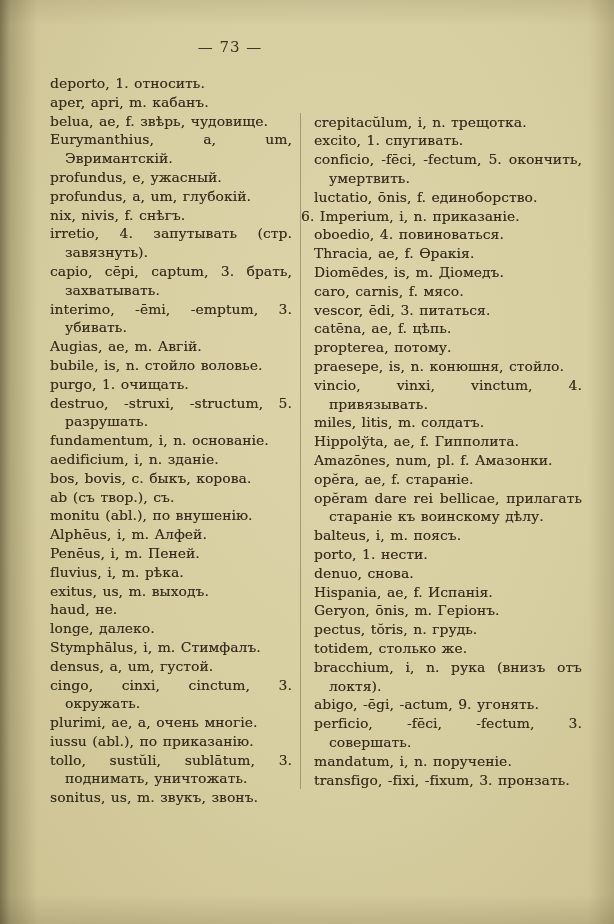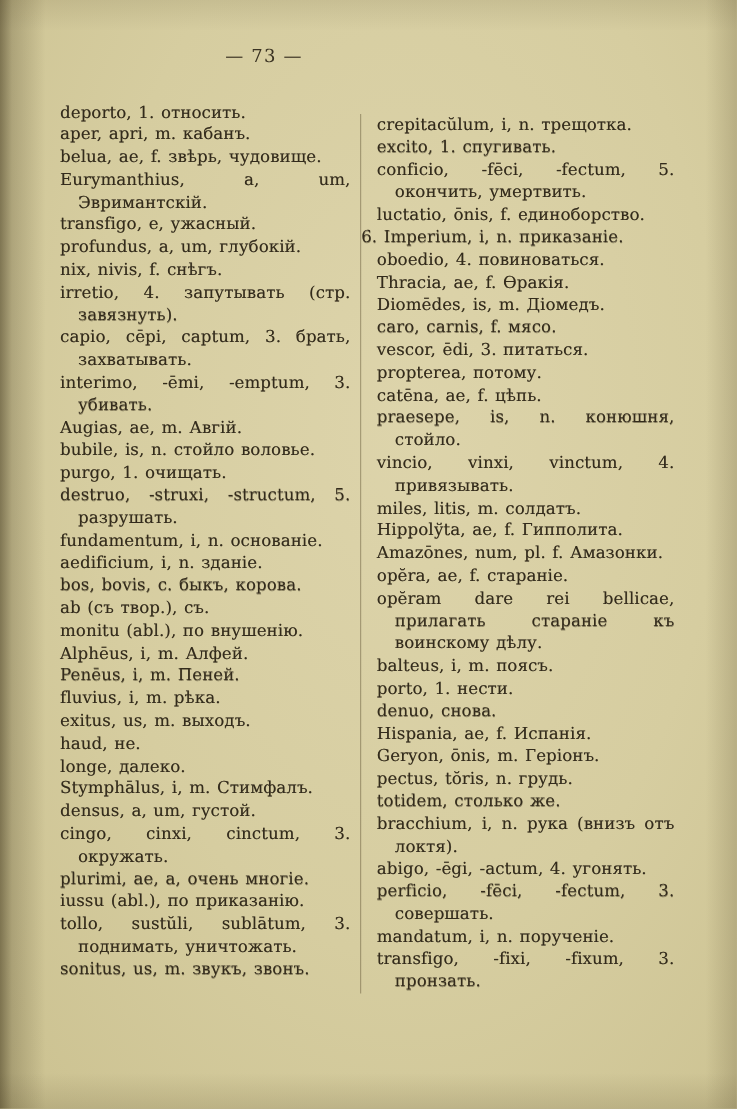--- a/index.html
+++ b/index.html
@@ -11,21 +11,21 @@
     height: 924px;
     overflow: hidden;
     background: #b9b08a;
     font-family: "DejaVu Serif", "Liberation Serif", serif;
   }
   .page {
     position: relative;
     width: 614px;
     height: 924px;
     box-sizing: border-box;
-    padding: 34px 52px 0 50px;
+    padding: 34px 32px 0 50px;
     background:
       linear-gradient(90deg, rgba(45,35,12,0.50) 0px, rgba(45,35,12,0.22) 10px, rgba(45,35,12,0.0) 38px),
       linear-gradient(270deg, rgba(60,48,20,0.18) 0px, rgba(60,48,20,0.0) 26px),
       linear-gradient(0deg, rgba(60,48,20,0.14) 0px, rgba(60,48,20,0.0) 30px),
       linear-gradient(180deg, rgba(60,48,20,0.10) 0px, rgba(60,48,20,0.0) 26px),
       radial-gradient(ellipse at 55% 38%, #ddd4ab 0%, #d6cda0 55%, #cbc190 100%);
     color: #342c1d;
   }
   .page-number {
     position: relative;
@@ -72,21 +72,21 @@
 <body>
 
 <div class="page">
   <div class="page-number">—  73  —</div>
   <div class="columns">
     <div class="column left">
         <div class="entry">deporto, 1. относить.</div>
         <div class="entry">aper, apri, m. кабанъ.</div>
         <div class="entry">belua, ae, f. звѣрь, чудовище.</div>
         <div class="entry">Eurymanthius, a, um, Эвримантскій.</div>
-        <div class="entry">transfigo, e, ужасный.</div>
+        <div class="entry">profundus, e, ужасный.</div>
         <div class="entry">profundus, a, um, глубокій.</div>
         <div class="entry">nix, nivis, f. снѣгъ.</div>
         <div class="entry">irretio, 4. запутывать (стр. завязнуть).</div>
         <div class="entry">capio, cēpi, captum, 3. брать, захватывать.</div>
         <div class="entry">interimo, -ēmi, -emptum, 3. убивать.</div>
         <div class="entry">Augias, ae, m. Авгій.</div>
         <div class="entry">bubile, is, n. стойло воловье.</div>
         <div class="entry">purgo, 1. очищать.</div>
         <div class="entry">destruo, -struxi, -structum, 5. разрушать.</div>
         <div class="entry">fundamentum, i, n. основаніе.</div>
@@ -112,36 +112,36 @@
         <div class="entry">crepitacŭlum, i, n. трещотка.</div>
         <div class="entry">excito, 1. спугивать.</div>
         <div class="entry">conficio, -fēci, -fectum, 5. окончить, умертвить.</div>
         <div class="entry">luctatio, ōnis, f. единоборство.</div>
         <div class="entry numbered">6. Imperium, i, n. приказаніе.</div>
         <div class="entry">oboedio, 4. повиноваться.</div>
         <div class="entry">Thracia, ae, f. Ѳракія.</div>
         <div class="entry">Diomēdes, is, m. Діомедъ.</div>
         <div class="entry">caro, carnis, f. мясо.</div>
         <div class="entry">vescor, ēdi, 3. питаться.</div>
+        <div class="entry">catēna, ae, f. цѣпь.</div>
         <div class="entry">propterea, потому.</div>
-        <div class="entry">catēna, ae, f. цѣпь.</div>
         <div class="entry">praesepe, is, n. конюшня, стойло.</div>
         <div class="entry">vincio, vinxi, vinctum, 4. привязывать.</div>
         <div class="entry">miles, litis, m. солдатъ.</div>
         <div class="entry">Hippolўta, ae, f. Гипполита.</div>
         <div class="entry">Amazōnes, num, pl. f. Амазонки.</div>
         <div class="entry">opĕra, ae, f. стараніе.</div>
         <div class="entry">opĕram dare rei bellicae, прилагать стараніе къ воинскому дѣлу.</div>
         <div class="entry">balteus, i, m. поясъ.</div>
         <div class="entry">porto, 1. нести.</div>
         <div class="entry">denuo, снова.</div>
         <div class="entry">Hispania, ae, f. Испанія.</div>
         <div class="entry">Geryon, ōnis, m. Геріонъ.</div>
         <div class="entry">pectus, tŏris, n. грудь.</div>
         <div class="entry">totidem, столько же.</div>
         <div class="entry">bracchium, i, n. рука (внизъ отъ локтя).</div>
-        <div class="entry">abigo, -ēgi, -actum, 4. угонять.</div>
+        <div class="entry">abigo, -ēgi, -actum, 9. угонять.</div>
         <div class="entry">perficio, -fēci, -fectum, 3. совершать.</div>
         <div class="entry">mandatum, i, n. порученіе.</div>
         <div class="entry">transfigo, -fixi, -fixum, 3. пронзать.</div>
       </div>
   </div>
 </div>
 
 </body></html>

